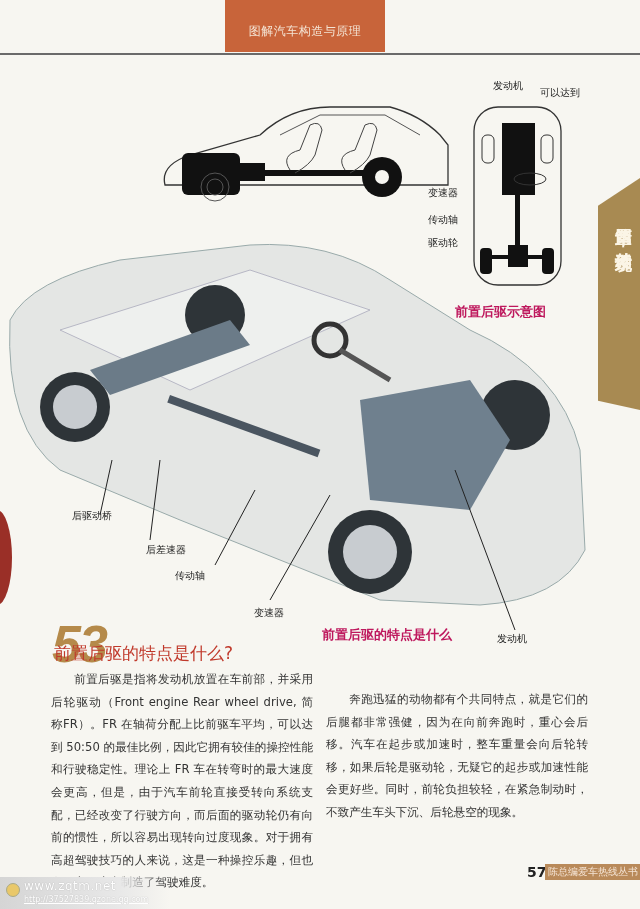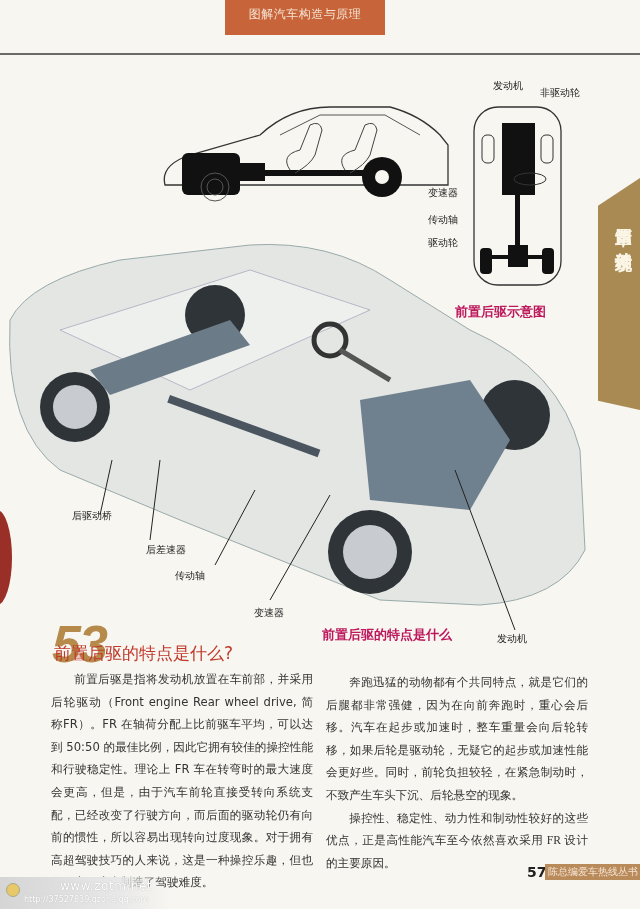--- a/index.html
+++ b/index.html
@@ -5,21 +5,21 @@
   html, body { margin:0; padding:0; }
   body {
     width:640px; height:909px; position:relative; overflow:hidden;
     background:#f7f6f1;
     font-family:"DejaVu Sans", "Liberation Sans", sans-serif;
     color:#2b2b2b;
   }
   .abs { position:absolute; }
   
   .header-band {
-    left:225px; top:0; width:160px; height:35px;
+    left:225px; top:0; width:160px; height:52px;
     background:#c8643a;
     display:flex; align-items:flex-end; justify-content:center;
   }
   .header-title { color:#f4e3d3; font-size:12px; padding-bottom:12px; letter-spacing:0.5px; }
   .header-rule { left:0; top:53px; width:640px; height:2px; background:#6a6a6a; }
 
   
   .chapter-tab {
     left:598px; top:178px; width:42px; height:232px;
     background:#a88a52;
@@ -38,35 +38,35 @@
 
   
   .q-number {
     left:52px; top:618px; font-size:52px; font-style:italic; font-weight:bold;
     color:#b58a4a; font-family:"Liberation Sans", sans-serif; letter-spacing:-2px; line-height:52px;
   }
   .q-title { left:54px; top:642px; font-size:17px; color:#c0392b; white-space:nowrap; }
   .col { font-size:11.6px; line-height:22.6px; color:#333; text-align:justify; }
   .col p { margin:0; text-indent:2em; }
   .col-left { left:51px; top:668px; width:262px; }
-  .col-right { left:326px; top:672px; width:262px;font-family:Liberation Serif, serif; }
+  .col-right { left:326px; top:688px; width:262px; }
 
   
   .footer-page { left:527px; top:864px; font-size:14px; font-weight:bold; color:#222;text-align:right; }
   .footer-series {
     left:545px; top:864px; width:95px; height:16px; background:#b98a5a;
     color:#f4e3d3; font-size:10px; line-height:16px; padding-left:3px; white-space:nowrap;
   }
   .watermark {
     left:0; top:877px; width:170px; height:32px;
     background:linear-gradient(90deg,#d5d5d5,#e8e8e8 70%,rgba(240,240,240,0));
   }
   .wm-icon { left:6px; top:883px; width:12px; height:12px; border-radius:50%; background:#e9c86a; border:1px solid #aa8; }
-  .wm-url { left:24px; top:879px; font-size:12px; color:#fff; text-shadow:0 0 1px #999; letter-spacing:0.5px;margin-left:36px; }
-  .wm-url2 { left:24px; top:895px; font-size:8px; color:#fff; text-shadow:0 0 1px #aaa; }
+  .wm-url { left:24px; top:879px; font-size:12px; color:#fff; text-shadow:0 0 1px #999; letter-spacing:0.5px; }
+  .wm-url2 { left:24px; top:895px; font-size:8px; color:#fff; text-shadow:0 0 1px #aaa;text-decoration:underline; }
   .red-edge { left:-18px; top:510px; width:30px; height:95px; border-radius:50%; background:#9a2f27; }
 </style>
 </head>
 <body>
 
 <div class="abs header-band">
   <span class="header-title">图解汽车构造与原理</span>
 </div>
 <div class="abs header-rule"></div>
 
@@ -93,21 +93,21 @@
   <rect x="71" y="30" width="12" height="28" rx="5" fill="none" stroke="#333"></rect>
   <rect x="32" y="18" width="33" height="72" fill="#111"></rect>
   <ellipse cx="60" cy="74" rx="16" ry="6" fill="none" stroke="#333"></ellipse>
   <rect x="45" y="88" width="5" height="55" fill="#111"></rect>
   <rect x="38" y="140" width="20" height="22" fill="#111"></rect>
   <rect x="12" y="150" width="70" height="4" fill="#111"></rect>
   <rect x="10" y="143" width="12" height="26" rx="4" fill="#111"></rect>
   <rect x="72" y="143" width="12" height="26" rx="4" fill="#111"></rect>
 </svg>
 <span class="abs diagram-label" style="left:493px;top:79px">发动机</span>
-<span class="abs diagram-label" style="left:540px;top:86px">非驱动轮</span>
+<span class="abs diagram-label" style="left:540px;top:86px">可以达到</span>
 <span class="abs diagram-label" style="left:428px;top:186px">变速器</span>
 <span class="abs diagram-label" style="left:428px;top:213px">传动轴</span>
 <span class="abs diagram-label" style="left:428px;top:236px">驱动轮</span>
 <span class="abs caption" style="left:455px;top:303px">前置后驱示意图</span>
 
 <svg class="abs" style="left:0;top:220px" width="590" height="390">
   <path d="M10,100 Q30,60 120,40 L250,25 Q330,20 390,60 L470,110 Q560,150 580,230 L585,330 Q560,380 480,385 L380,380 L180,300 L60,250 Q5,210 10,100 Z" fill="#e4e6e4" stroke="#9aa" stroke-width="1"></path>
   <path d="M60,110 L250,50 L370,90 L190,170 Z" fill="#eef0ee" stroke="#aab" stroke-width="0.8"></path>
   <circle cx="75" cy="187" r="35" fill="#2e3438"></circle>
   <circle cx="75" cy="187" r="22" fill="#c8ccd0"></circle>
@@ -139,21 +139,20 @@
 <div class="abs red-edge"></div>
 
 <div class="abs q-number">53</div>
 <div class="abs q-title">前置后驱的特点是什么?</div>
 
 <div class="abs col col-left">
   <p>前置后驱是指将发动机放置在车前部，并采用后轮驱动（Front engine Rear wheel drive, 简称FR）。FR 在轴荷分配上比前驱车平均，可以达到 50:50 的最佳比例，因此它拥有较佳的操控性能和行驶稳定性。理论上 FR 车在转弯时的最大速度会更高，但是，由于汽车前轮直接受转向系统支配，已经改变了行驶方向，而后面的驱动轮仍有向前的惯性，所以容易出现转向过度现象。对于拥有高超驾驶技巧的人来说，这是一种操控乐趣，但也在一定程度上制造了驾驶难度。</p>
 </div>
 <div class="abs col col-right">
   <p>奔跑迅猛的动物都有个共同特点，就是它们的后腿都非常强健，因为在向前奔跑时，重心会后移。汽车在起步或加速时，整车重量会向后轮转移，如果后轮是驱动轮，无疑它的起步或加速性能会更好些。同时，前轮负担较轻，在紧急制动时，不致产生车头下沉、后轮悬空的现象。</p>
-  <p>操控性、稳定性、动力性和制动性较好的这些优点，正是高性能汽车至今依然喜欢采用 FR 设计的主要原因。</p>
 </div>
 
 <div class="abs watermark"></div>
 <div class="abs wm-icon"></div>
 <span class="abs wm-url">www.zqtm.net</span>
 <span class="abs wm-url2">http://37527839.qzone.qq.com</span>
 <span class="abs footer-page">57</span>
 <span class="abs footer-series">陈总编爱车热线丛书</span>
 
 </body></html>

